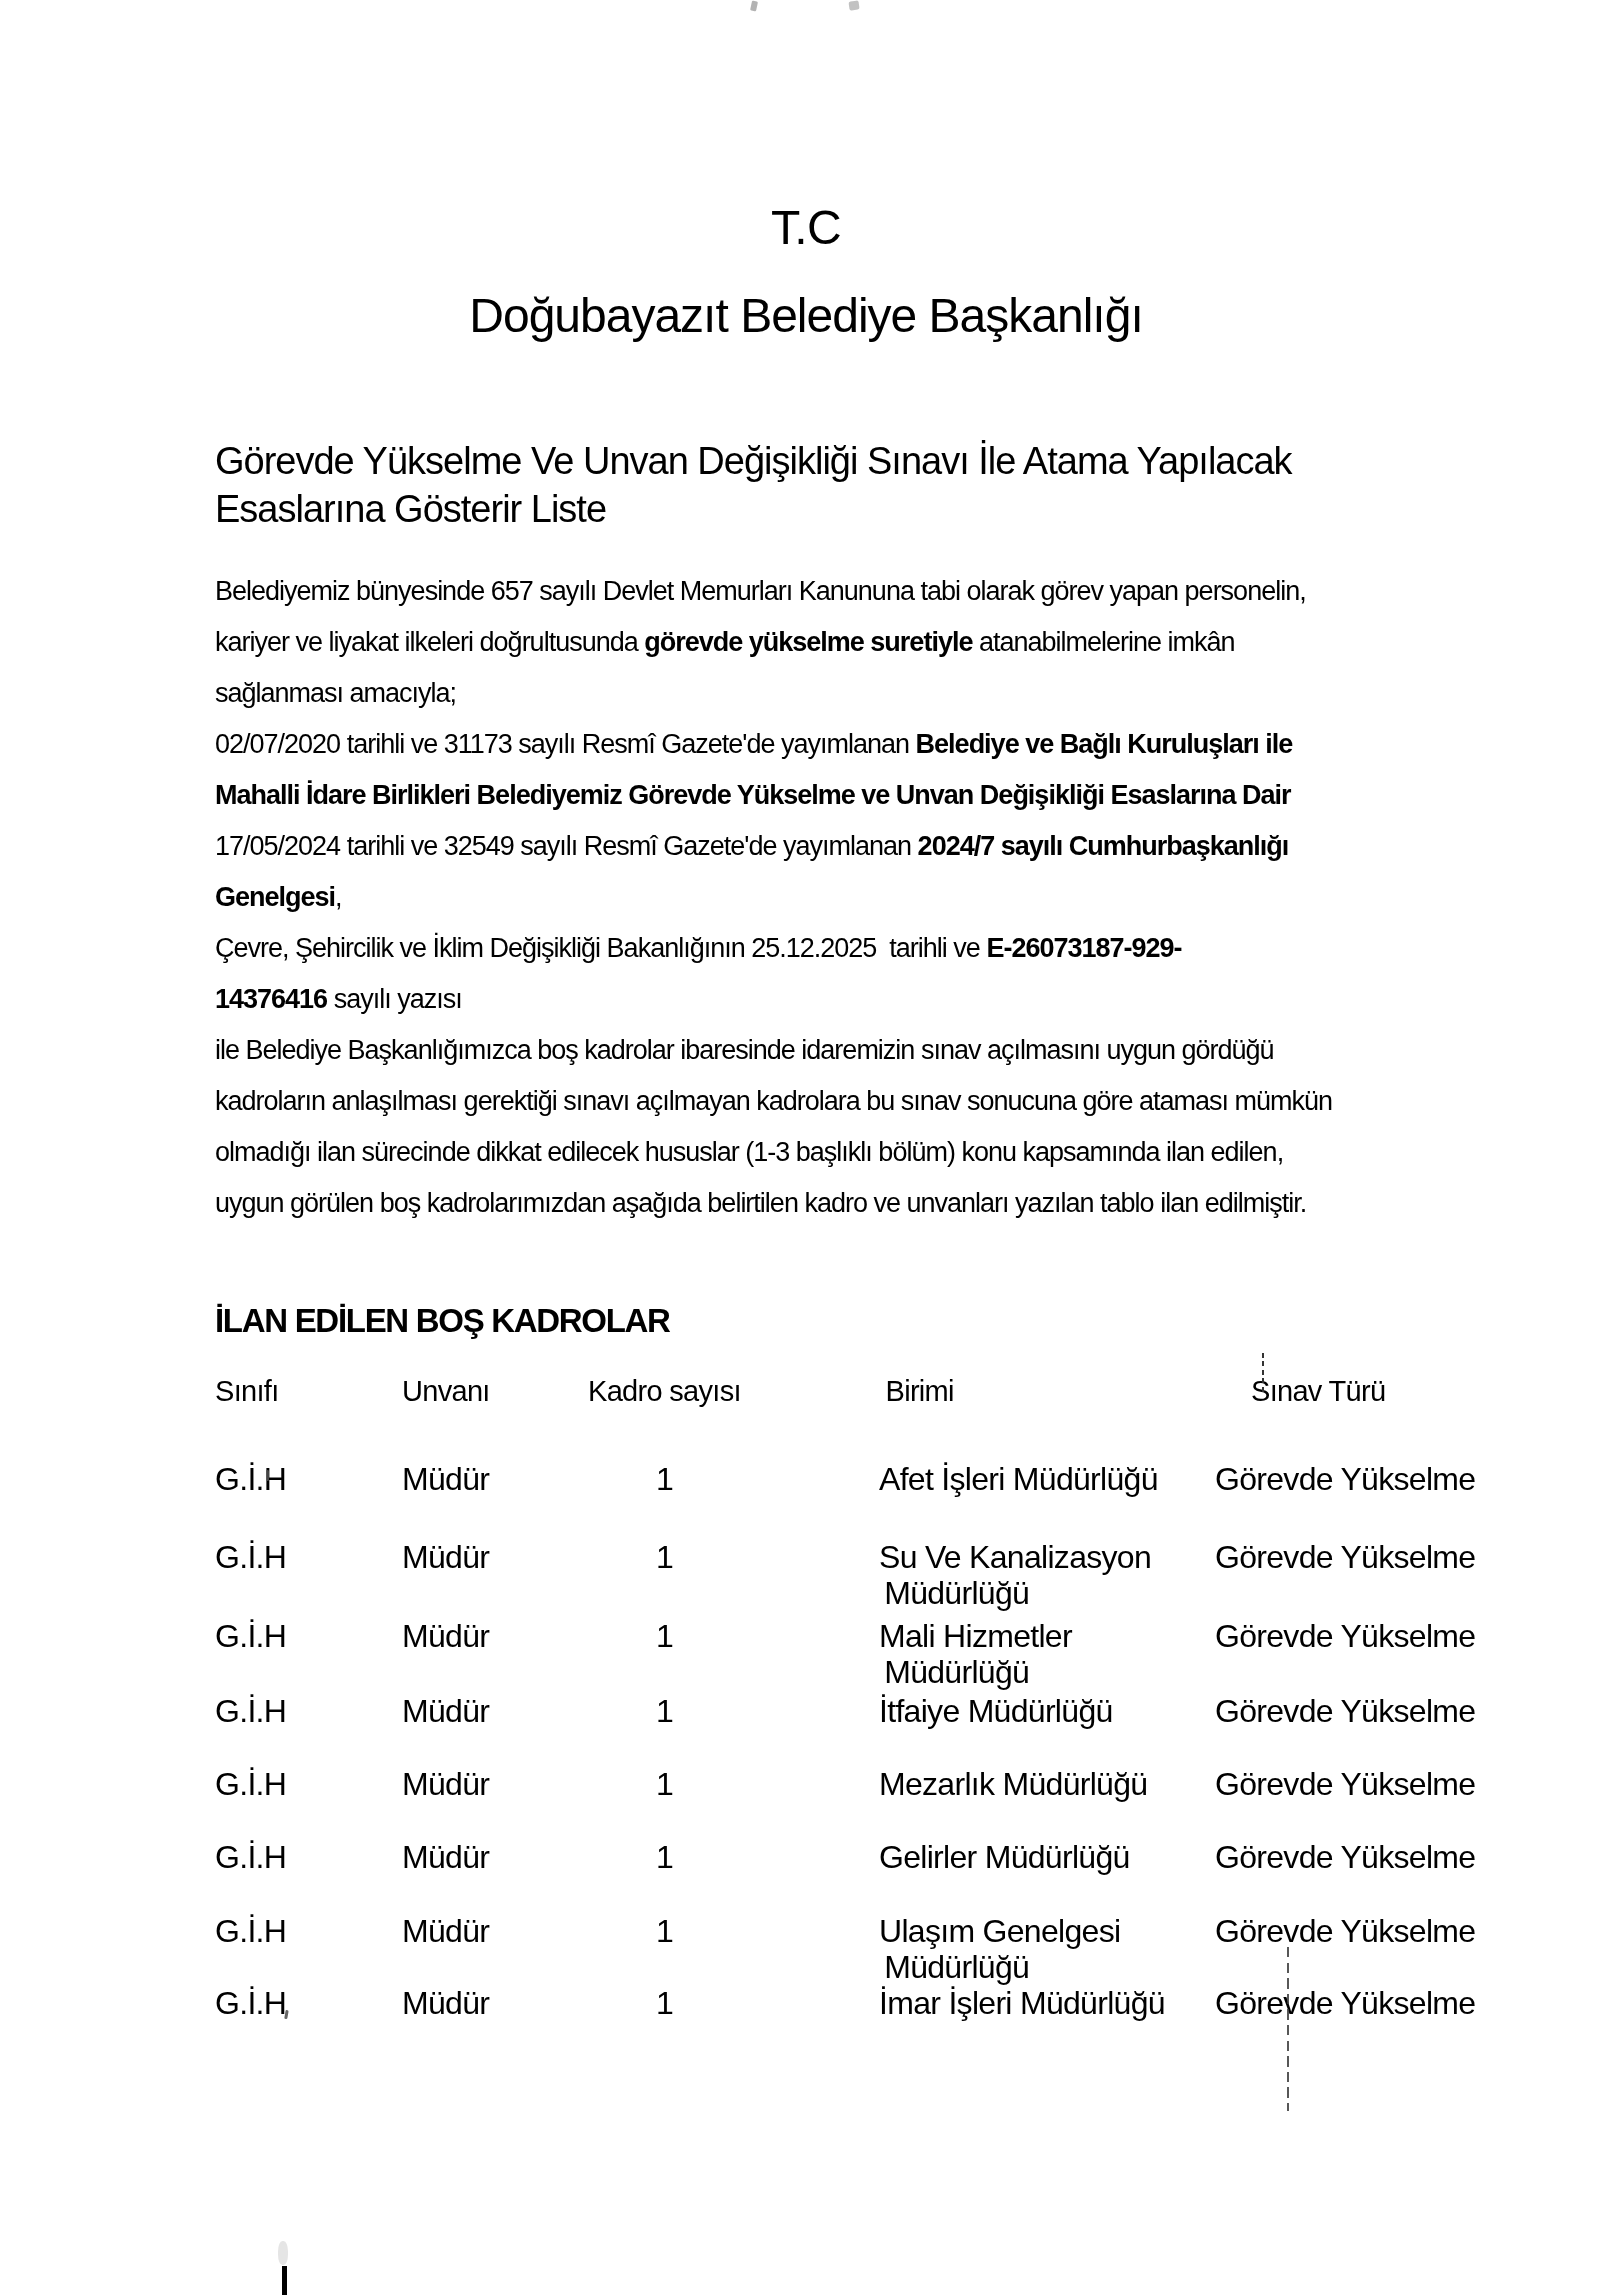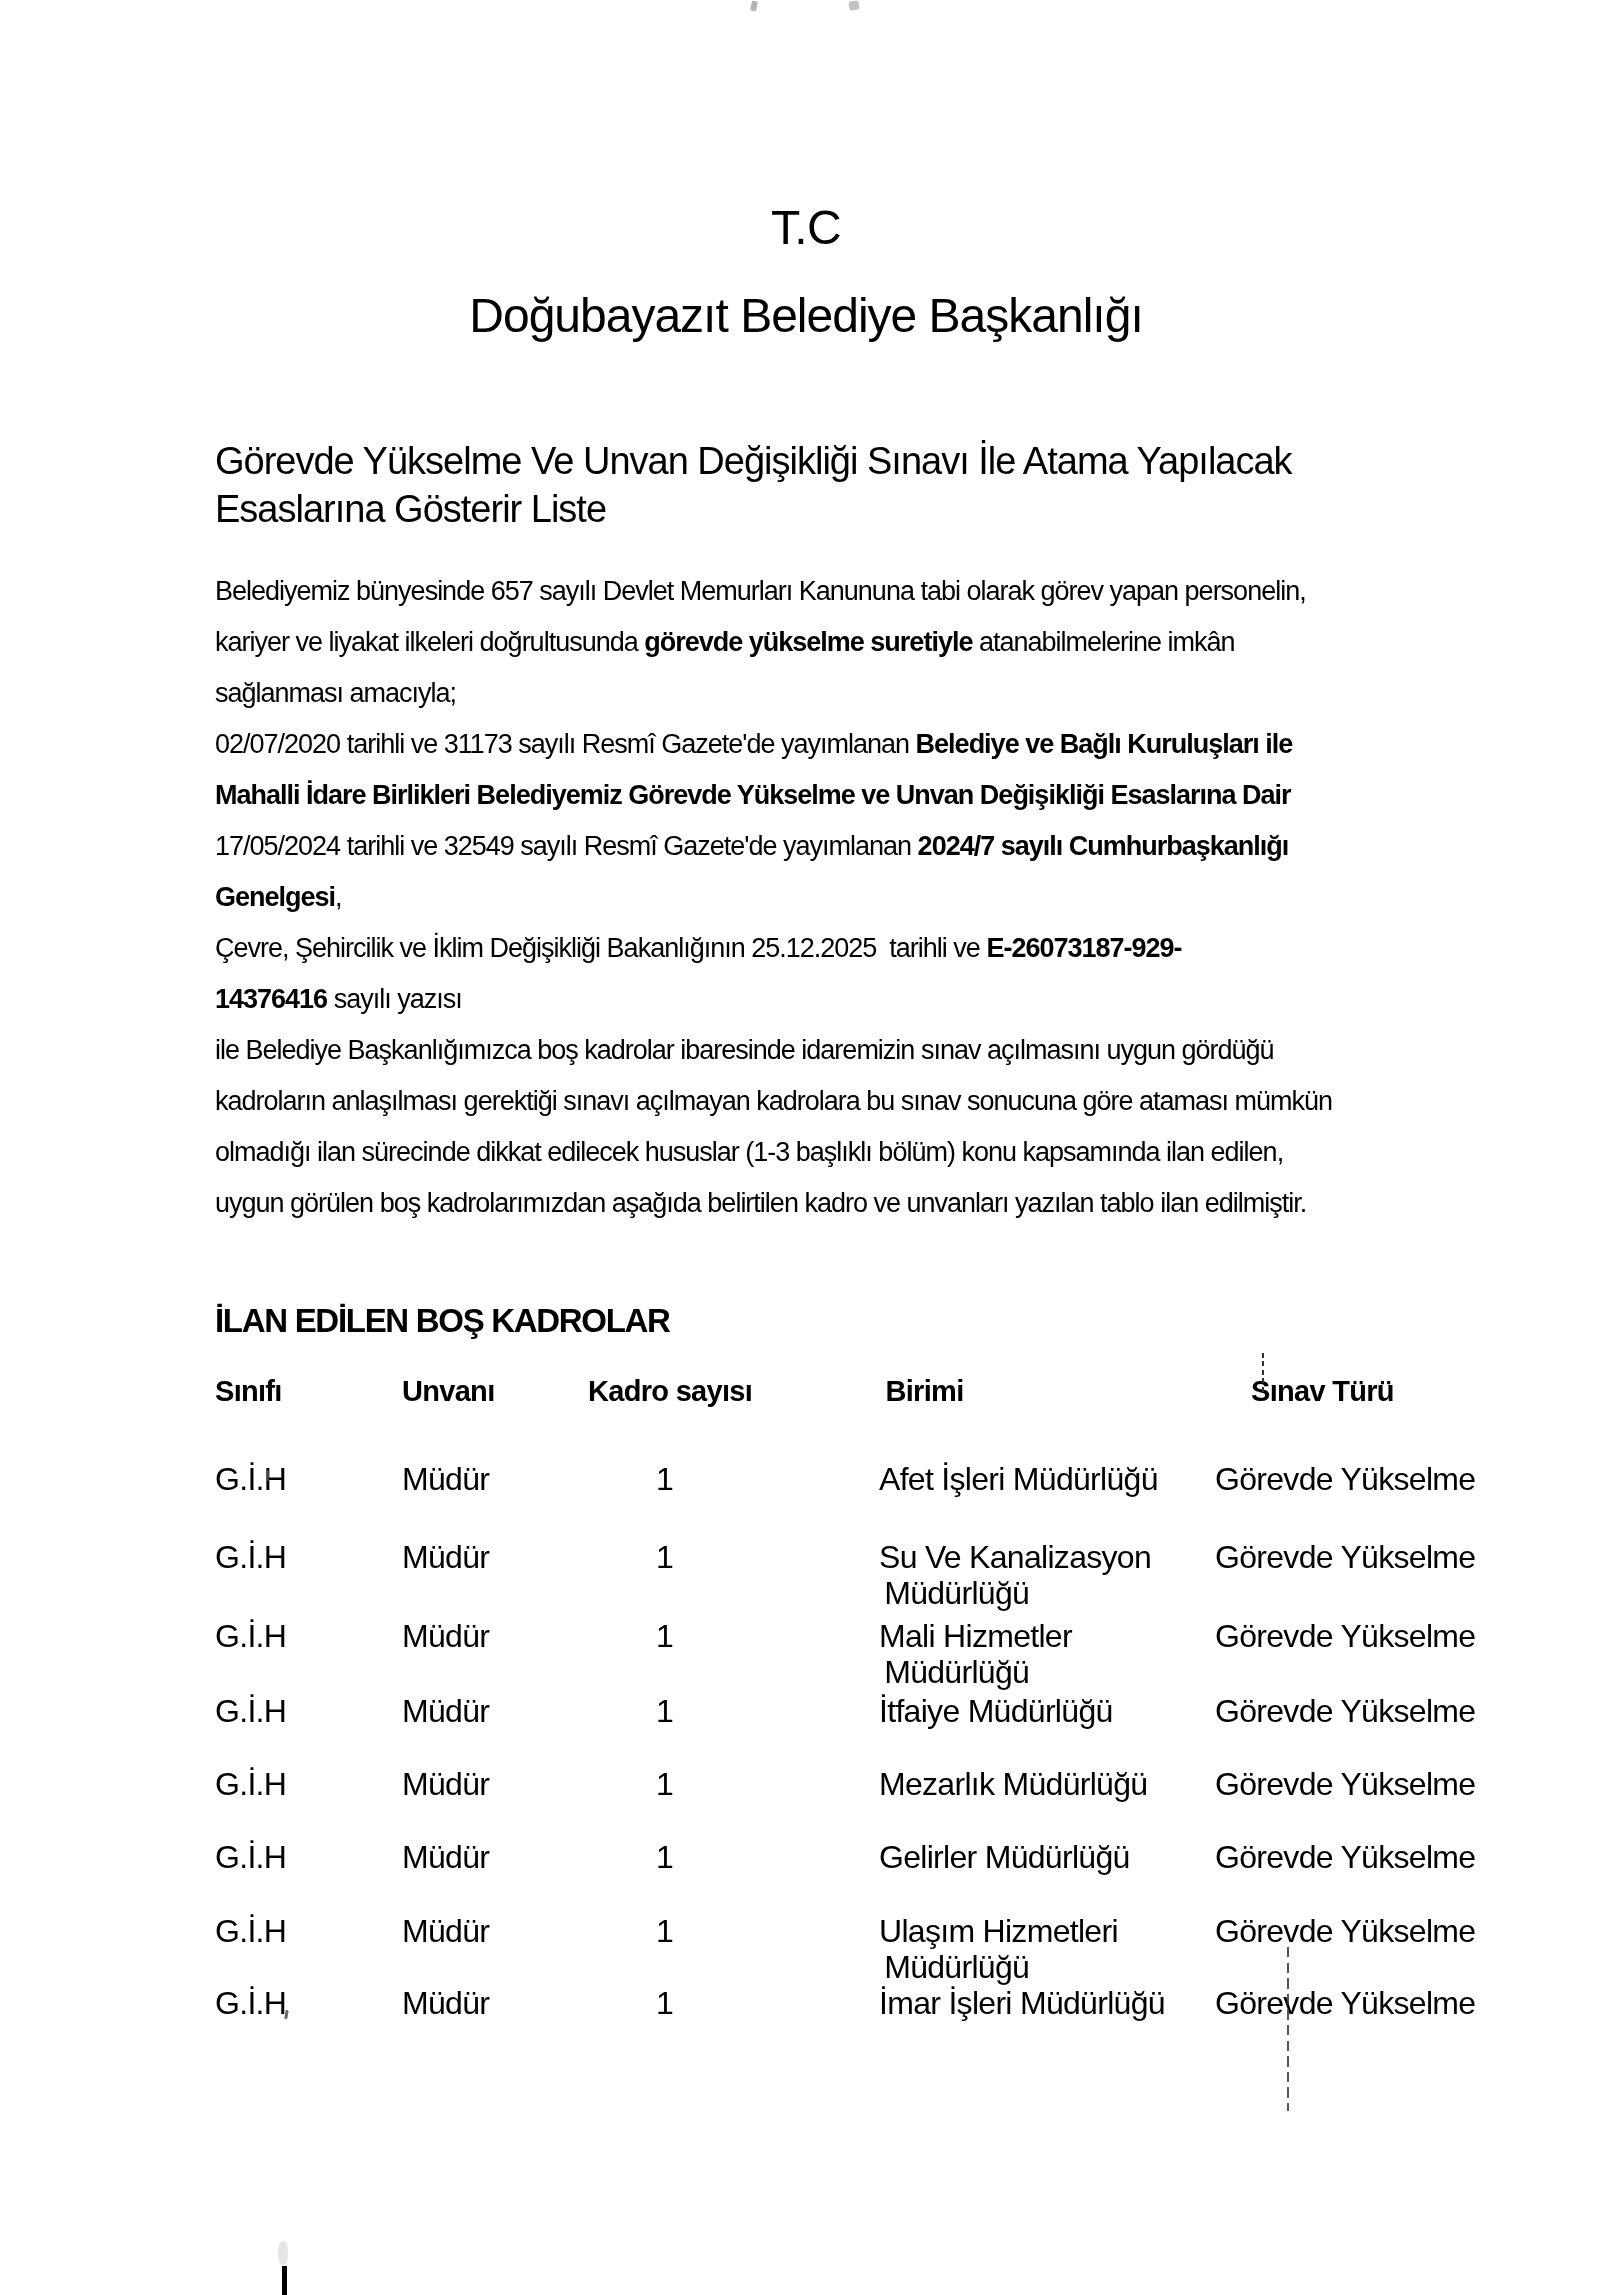--- a/index.html
+++ b/index.html
@@ -54,21 +54,21 @@
   }
 
   
   .vtable { margin: 35px 0 0 215px; }
   .trow {
     display: grid;
     grid-template-columns: 187px 186px 291px 336px 1fr;
     align-items: start;
   }
   .thead {
-    font-weight: 700;
+    font-weight: 400;
     font-size: 29px; line-height: 33px;
     letter-spacing: -0.7px;
     margin-bottom: 53px;
   }
   .thead .h4 { padding-left: 6.5px; }
   .thead .h5 { padding-left: 36px; }
   .tbody { font-size: 32px; line-height: 36px; letter-spacing: -0.7px; }
   .tcell.c3 { padding-left: 68px; }
   .tcell.c4 div:nth-child(2) { padding-left: 5.2px; }
   .tbody .trow:nth-child(1) { margin-bottom: 42px; }
@@ -200,21 +200,21 @@
           <div class="tcell c4">
             <div>Gelirler Müdürlüğü</div>
           </div>
           <div class="tcell c5">Görevde Yükselme</div>
         </div>
         <div class="trow">
           <div class="tcell c1">G.İ.H</div>
           <div class="tcell c2">Müdür</div>
           <div class="tcell c3">1</div>
           <div class="tcell c4">
-            <div>Ulaşım Hizmetleri</div>
+            <div>Ulaşım Genelgesi</div>
             <div>Müdürlüğü</div>
           </div>
           <div class="tcell c5">Görevde Yükselme</div>
         </div>
         <div class="trow">
           <div class="tcell c1">G.İ.H</div>
           <div class="tcell c2">Müdür</div>
           <div class="tcell c3">1</div>
           <div class="tcell c4">
             <div>İmar İşleri Müdürlüğü</div>

